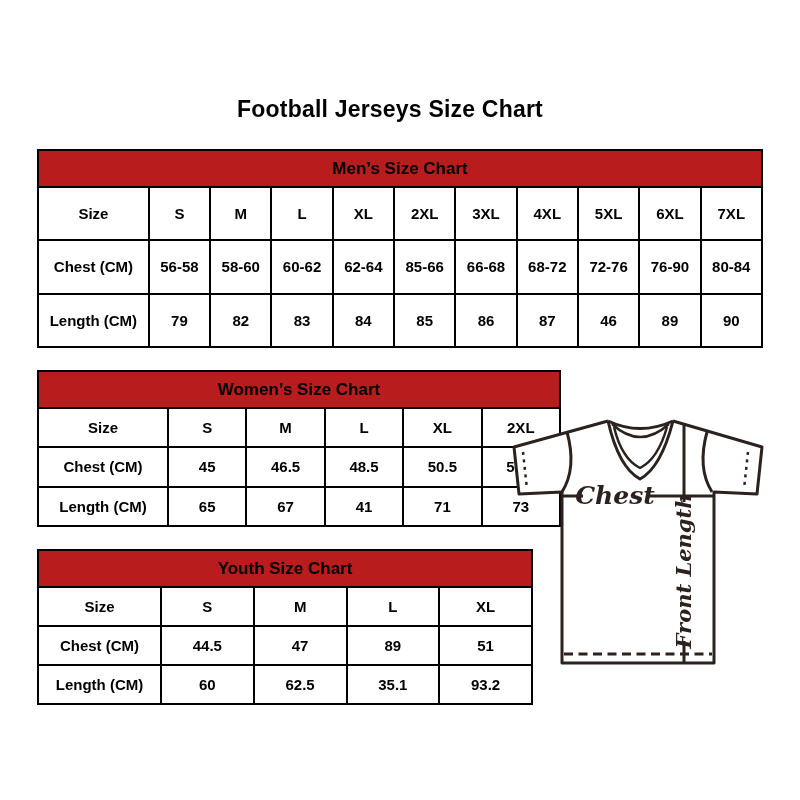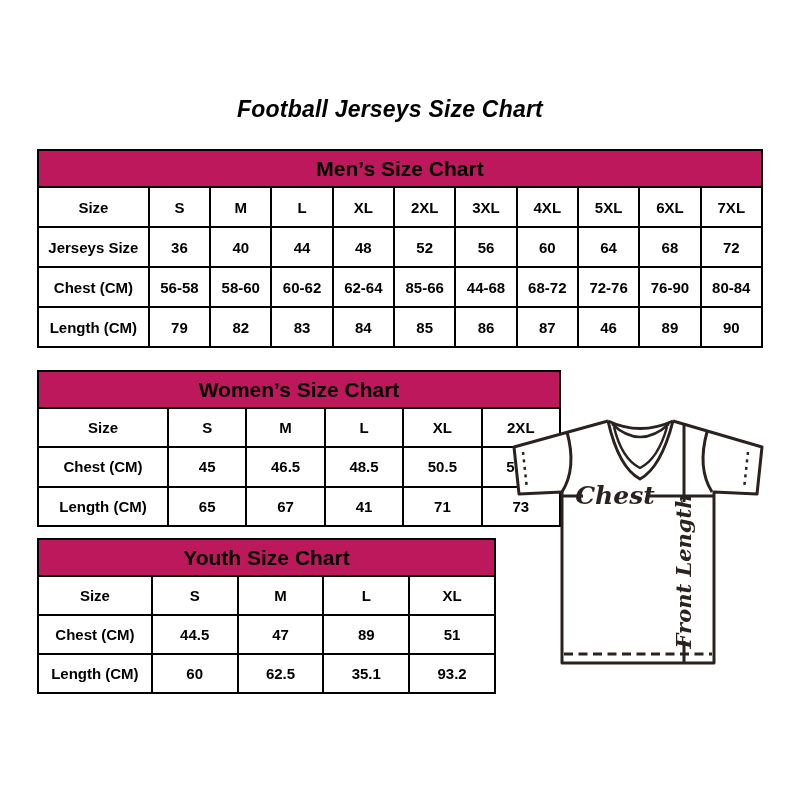--- a/index.html
+++ b/index.html
@@ -14,45 +14,44 @@
   .page-title {
     position: absolute;
     top: 96px;
     left: 0;
     width: 780px;
     text-align: center;
     font-size: 23px;
     font-weight: bold;
     color: #000000;
     letter-spacing: 0.2px;
-    font-style: italic;
   }
   table.size-table {
     position: absolute;
     border-collapse: collapse;
     table-layout: fixed;
     background: #ffffff;
   }
   table.size-table th, table.size-table td {
     border: 2px solid #000000;
     text-align: center;
     vertical-align: middle;
     font-weight: bold;
     color: #000000;
     padding: 0;
   }
   table.size-table td { font-size: 15px; height: 36px; }
   table.size-table thead th {
-    background: #be185d;
-    font-size: 21px;
+    background: #b91c1c;
+    font-size: 17px;
     height: 35px;
   }
   #table-mens   { left: 37px; top: 149px; width: 726px; height: 199px; }
   #table-womens { left: 37px; top: 370px; width: 524px; height: 157px; }
-  #table-youth  { left: 37px; top: 538px; width: 459px; height: 156px; border-radius: 6px; }
+  #table-youth  { left: 37px; top: 549px; width: 496px; height: 156px; border-radius: 6px; }
   .jersey-svg { position: absolute; left: 503px; top: 414px; }
   .jersey-label {
     font-family: "DejaVu Serif", serif;
     font-style: italic;
     font-weight: bold;
   }
 </style>
 </head>
 <body>
 
@@ -87,40 +86,27 @@
           <td>L</td>
           <td>XL</td>
           <td>2XL</td>
           <td>3XL</td>
           <td>4XL</td>
           <td>5XL</td>
           <td>6XL</td>
           <td>7XL</td>
         </tr>
         <tr>
-          <td>Jerseys Size</td>
-          <td>36</td>
-          <td>40</td>
-          <td>44</td>
-          <td>48</td>
-          <td>52</td>
-          <td>56</td>
-          <td>60</td>
-          <td>64</td>
-          <td>68</td>
-          <td>72</td>
-        </tr>
-        <tr>
           <td>Chest (CM)</td>
           <td>56-58</td>
           <td>58-60</td>
           <td>60-62</td>
           <td>62-64</td>
           <td>85-66</td>
-          <td>44-68</td>
+          <td>66-68</td>
           <td>68-72</td>
           <td>72-76</td>
           <td>76-90</td>
           <td>80-84</td>
         </tr>
         <tr>
           <td>Length (CM)</td>
           <td>79</td>
           <td>82</td>
           <td>83</td>

